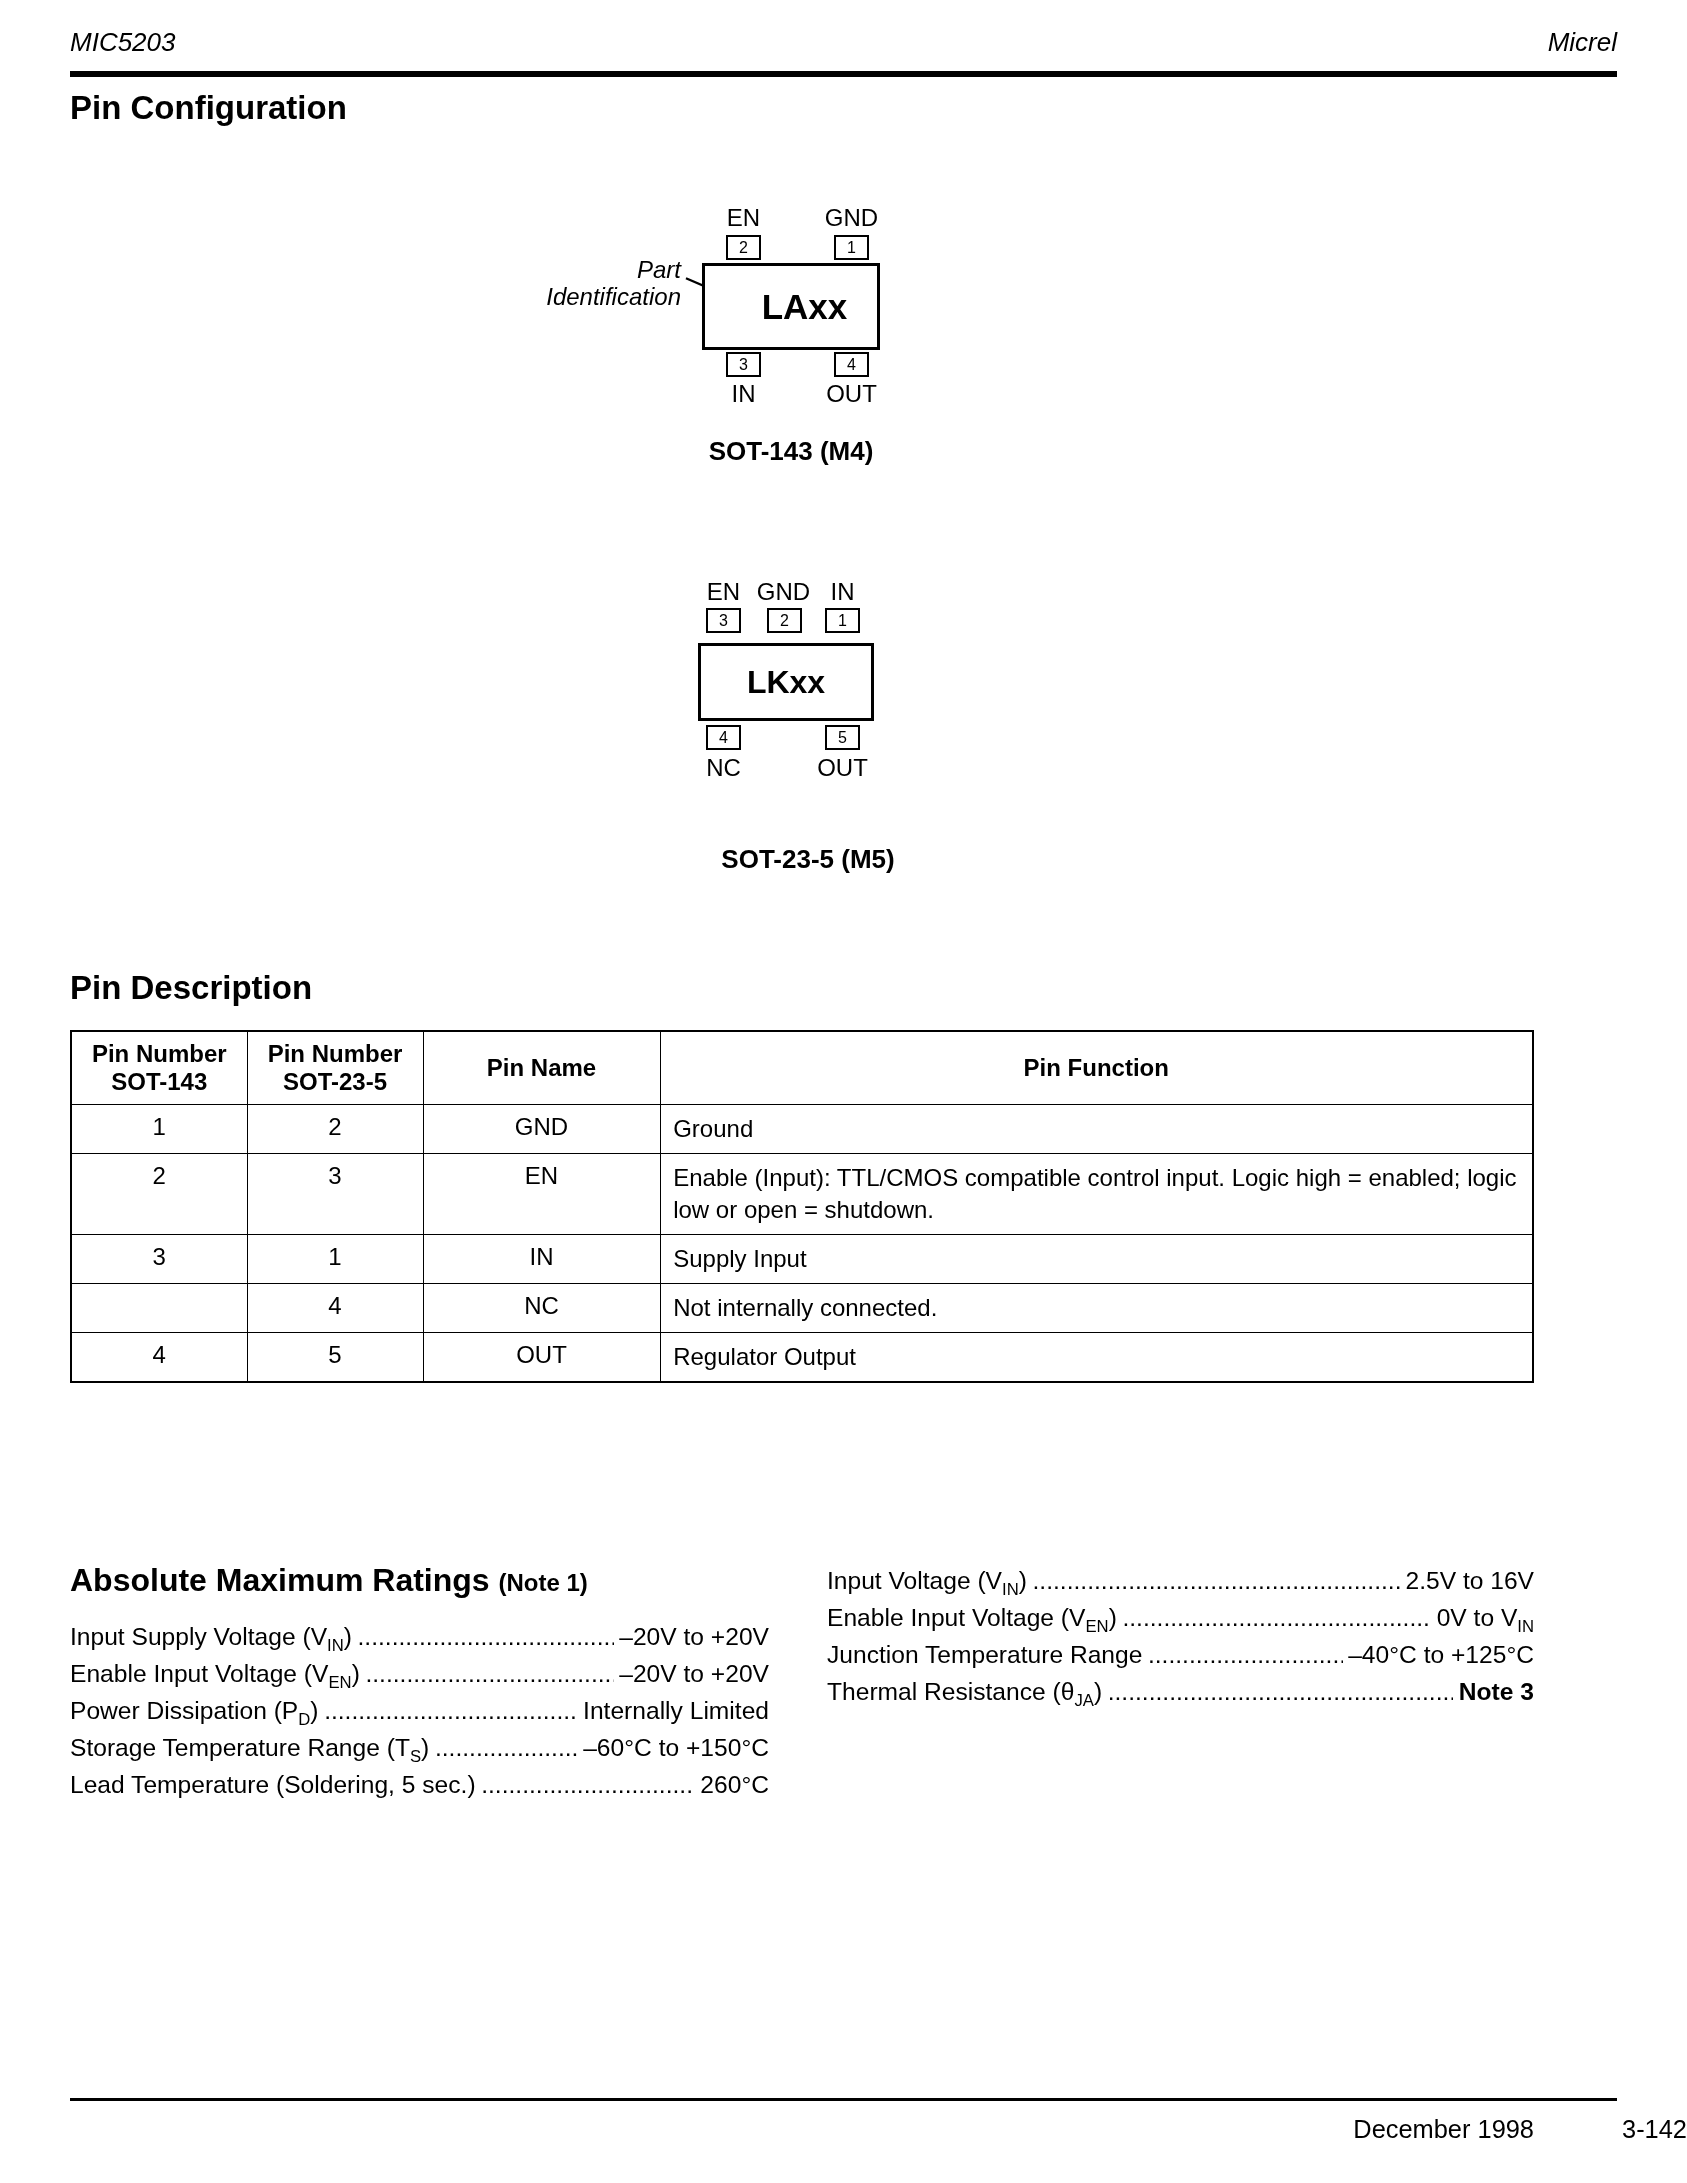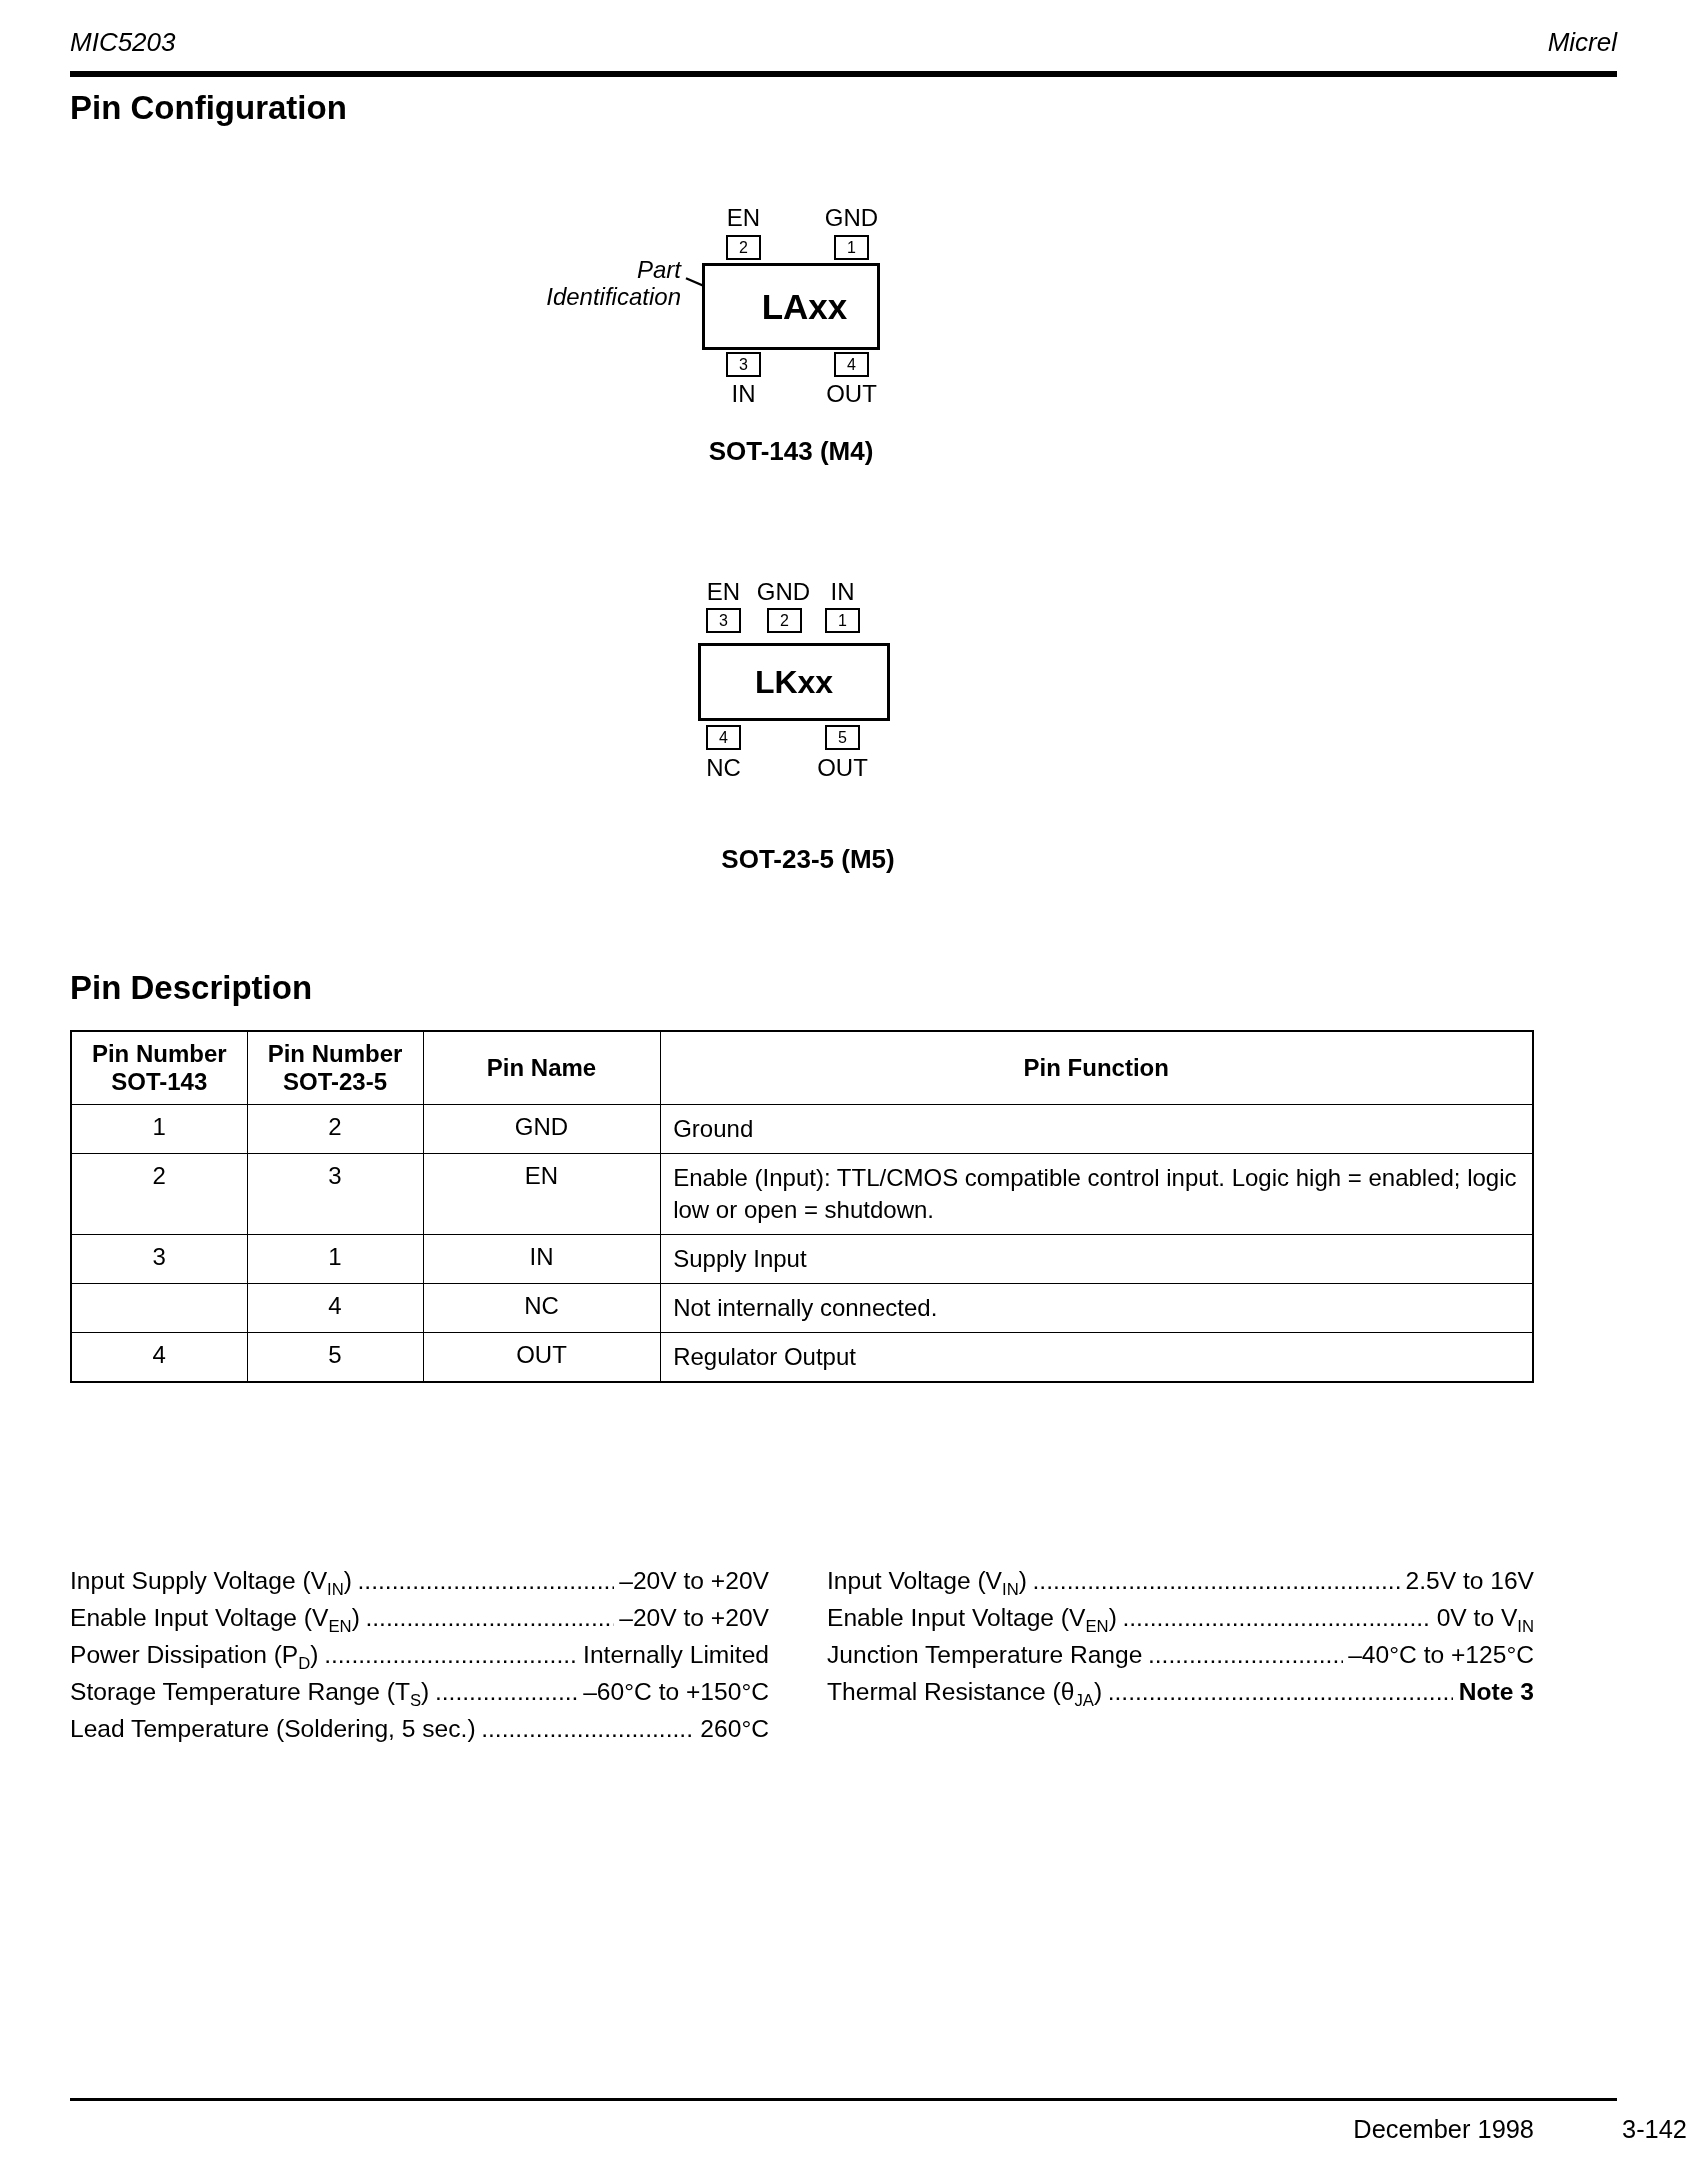--- a/index.html
+++ b/index.html
@@ -27,21 +27,21 @@
   .pin-box {
     position:absolute; width:35px; height:25.4px; border:2.4px solid #000;
     display:flex; align-items:center; justify-content:center;
     font-size:16px; background:#fff;
   }
   .chip-body {
     position:absolute; border:3.2px solid #000; background:#fff;
     display:flex; align-items:center; justify-content:center; font-weight:bold;
   }
   .b-143 { left:186px; top:61px; width:178px; height:87px; font-size:35px; padding-left:27px; }
-  .b-235 { left:79px; top:67px; width:192px; height:78px;  font-size:32px; }
+  .b-235 { left:79px; top:67px; width:176px; height:78px;  font-size:32px; }
   .part-id {
     position:absolute; right:248px; top:54px; text-align:right;
     font-size:24px; font-style:italic; line-height:27px; white-space:nowrap;
   }
   .diag-caption {
     position:absolute; text-align:center; font-weight:bold; font-size:26px; white-space:nowrap;
   }
   .cap-143 { left:186px; top:234px; width:178px; }
   .cap-235 { left:79px; top:268px; width:176px;margin-left:22px; }
   .arrow-svg { position:absolute; left:0; top:0; pointer-events:none; }
@@ -205,20 +205,24 @@
             <td class="c1">4</td>
             <td class="c2">5</td>
             <td class="c3">OUT</td>
             <td class="c4">Regulator Output</td>
           </tr>
         </tbody>
     </table>
   </div>
 
   <div class="ratings-col abs-col">
+    <h2 class="ratings-title">
+      <span>Absolute Maximum Ratings</span>
+      <span class="note">(Note 1)</span>
+    </h2>
     <div>
         <div class="rating-line">
           <span class="rl-left"><span>Input Supply Voltage (V</span><sub>IN</sub><span>)</span></span>
           <span class="rl-dots">..........................................................................................................</span>
           <span class="rl-right"><span>–20V to +20V</span></span>
         </div>
         <div class="rating-line">
           <span class="rl-left"><span>Enable Input Voltage (V</span><sub>EN</sub><span>)</span></span>
           <span class="rl-dots">..........................................................................................................</span>
           <span class="rl-right"><span>–20V to +20V</span></span>

